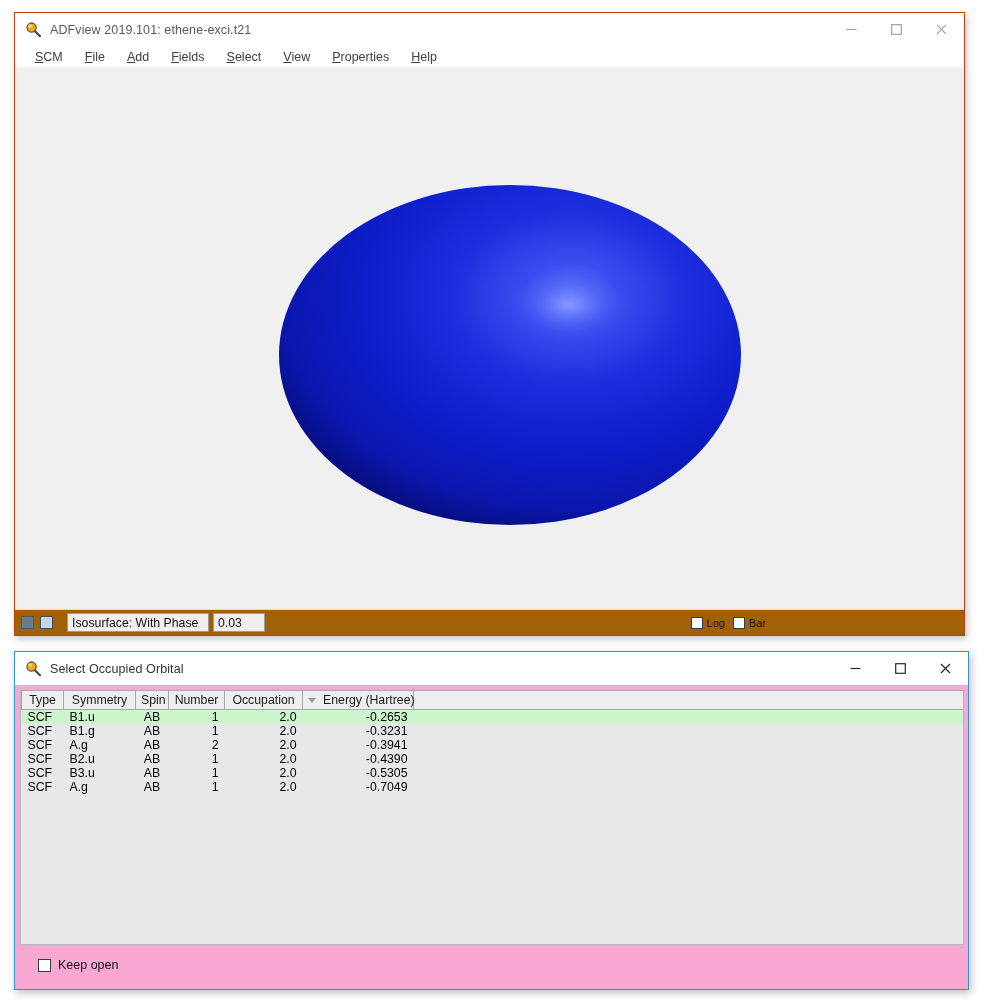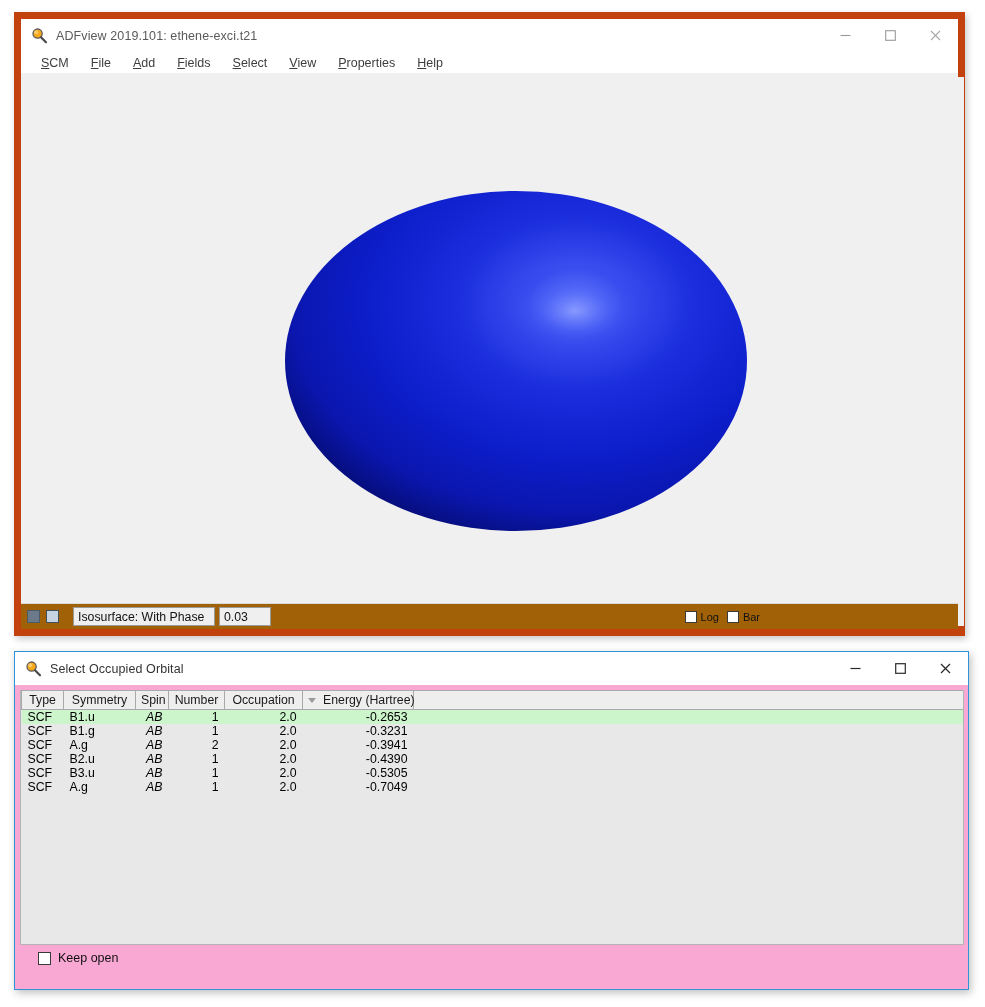--- a/index.html
+++ b/index.html
@@ -20,21 +20,21 @@
   }
 
   
   #main-window {
     position: absolute;
     left: 14px;
     top: 12px;
     width: 951px;
     height: 624px;
     background: #f0f0f0;
-    border: 7px solid #c2410c;
+    border: 1px solid #c2410c;
     box-shadow: 2px 3px 7px rgba(0,0,0,0.22);
     box-sizing: border-box;
   }
 
   .titlebar {
     position: relative;
     height: 33px;
     background: #ffffff;
     display: flex;
     align-items: center;
@@ -239,29 +239,29 @@
     color: #000000;
     height: 14px;
     line-height: 14px;
     padding: 0 6px;
     white-space: nowrap;
     box-sizing: border-box;
   }
   table.orbtable tr.sel td { background: #ccf5cc; }
   td.c-type { text-align: left; padding-left: 7px; }
   td.c-sym { text-align: left; padding-left: 6px; }
-  td.c-spin { text-align: right; padding-left: 6px; font-style: italic; }
+  td.c-spin { text-align: center; padding-left: 6px; }
   td.c-num { text-align: right; padding-right: 14px; }
   td.c-occ { text-align: right; padding-right: 16px; }
   td.c-energy { text-align: right; padding-right: 8px; }
 
   #win-footer {
     position: absolute;
     left: 5px;
-    bottom: 12px;
+    bottom: 5px;
     width: 944px;
     height: 38px;
     display: flex;
     align-items: center;
     padding-left: 18px;
     box-sizing: border-box;
   }
   #keepopen-wrap {
     display: flex;
     align-items: center;

